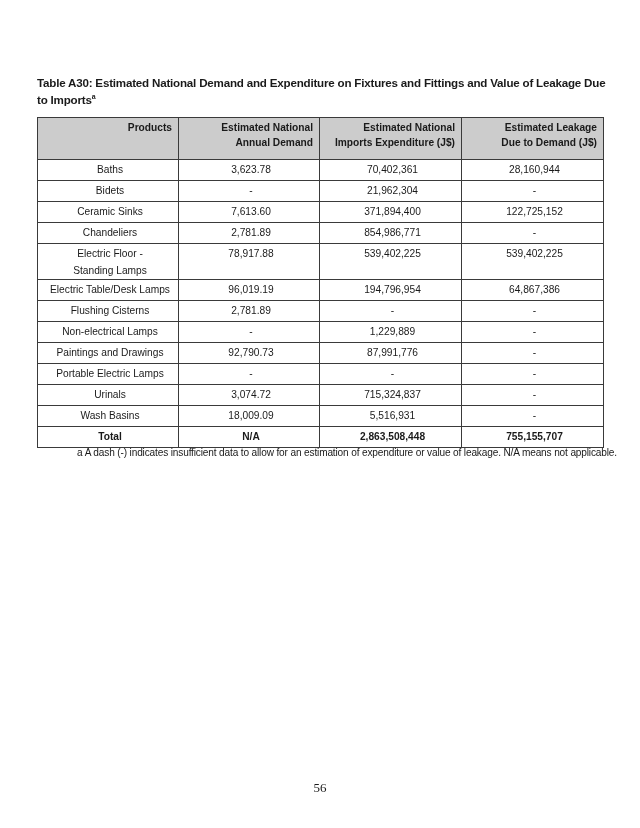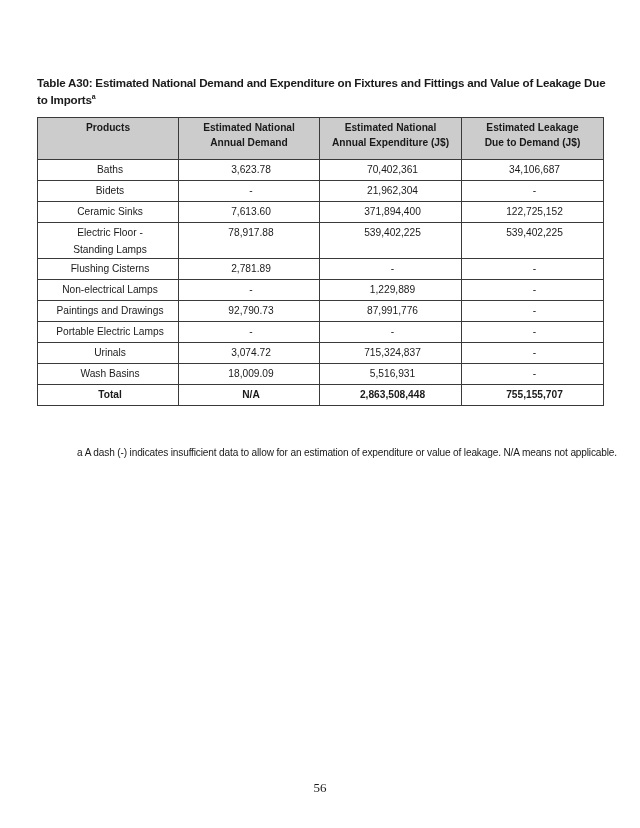--- a/index.html
+++ b/index.html
@@ -47,21 +47,21 @@
   table.data th, table.data td {
     border: 1.5px solid #3a3a3a;
     padding: 0 0 0 4px;
     vertical-align: top;
     text-align: center;
     font-weight: normal;
   }
   table.data thead th {
     background: #cccccc;
     font-weight: bold;
-    text-align: center;
+    text-align: right;
     height: 39px;
     line-height: 15px;
     padding: 2px 6px 0 6px;
     font-size: 10.2px;
   }
   table.data tbody td {
     height: 20px;
     line-height: 20px;
   }
   table.data tbody tr.tall td {
@@ -103,50 +103,62 @@
   <colgroup>
     <col class="c0">
       <col class="c1">
       <col class="c2">
       <col class="c3">
   </colgroup>
   <thead>
     <tr>
       <th><span>Products</span></th>
       <th><span>Estimated National</span><br><span>Annual Demand</span></th>
-      <th><span>Estimated National</span><br><span>Annual Expenditure (J$)</span></th>
+      <th><span>Estimated National</span><br><span>Imports Expenditure (J$)</span></th>
       <th><span>Estimated Leakage</span><br><span>Due to Demand (J$)</span></th>
     </tr>
   </thead>
   <tbody>
     <tr>
       <td>Baths</td>
       <td>3,623.78</td>
       <td>70,402,361</td>
-      <td>34,106,687</td>
+      <td>28,160,944</td>
     </tr>
     <tr>
       <td>Bidets</td>
       <td>-</td>
       <td>21,962,304</td>
       <td>-</td>
     </tr>
     <tr>
       <td>Ceramic Sinks</td>
       <td>7,613.60</td>
       <td>371,894,400</td>
       <td>122,725,152</td>
+    </tr>
+    <tr>
+      <td>Chandeliers</td>
+      <td>2,781.89</td>
+      <td>854,986,771</td>
+      <td>-</td>
     </tr>
     <tr class="tall">
       <td><span>Electric Floor -</span><br><span>Standing Lamps</span></td>
       <td>78,917.88</td>
       <td>539,402,225</td>
       <td>539,402,225</td>
     </tr>
     <tr>
+      <td>Electric Table/Desk Lamps</td>
+      <td>96,019.19</td>
+      <td>194,796,954</td>
+      <td>64,867,386</td>
+    </tr>
+    <tr>
       <td>Flushing Cisterns</td>
       <td>2,781.89</td>
       <td>-</td>
       <td>-</td>
     </tr>
     <tr>
       <td>Non-electrical Lamps</td>
       <td>-</td>
       <td>1,229,889</td>
       <td>-</td>

